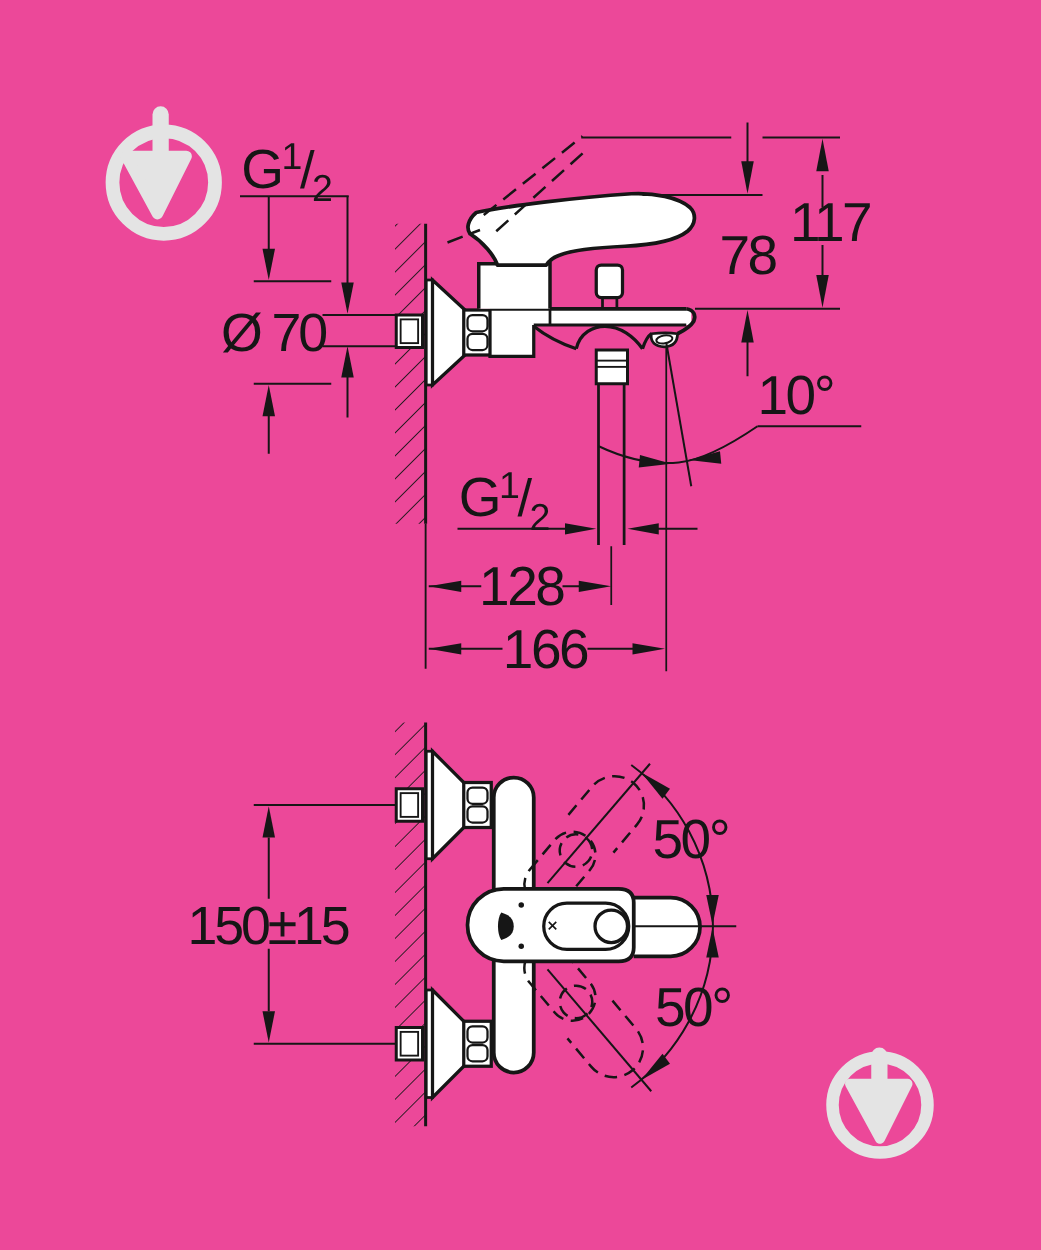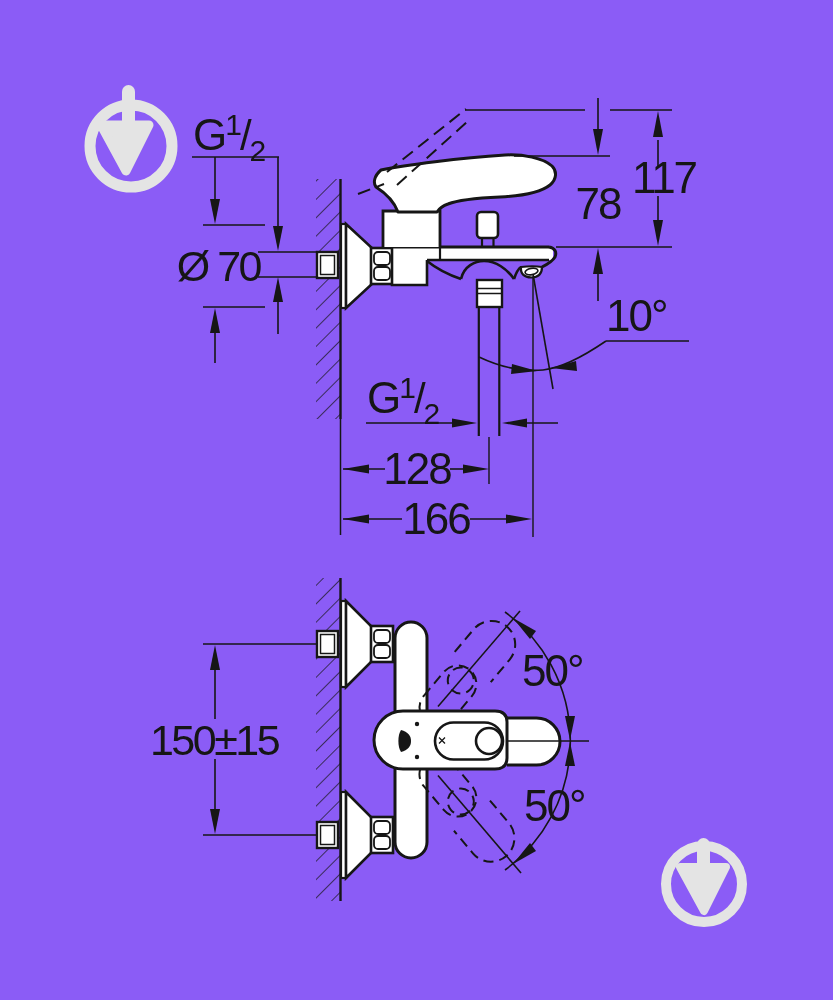--- a/index.html
+++ b/index.html
@@ -1,16 +1,16 @@
 <!DOCTYPE html>
 <html><head>
 <meta charset="utf-8">
 <style>
   html,body{margin:0;padding:0;background:#ffffff;}
-  .page{position:relative;width:833px;height:1000px;background:#8b5cf6;overflow:hidden;}
+  .page{position:relative;width:833px;height:1000px;background:#ec4899;overflow:hidden;}
   svg{display:block;}
   text{font-family:"Liberation Sans","DejaVu Sans",sans-serif;fill:#161616;}
   .dimtxt{font-size:44px;letter-spacing:-2px;}
   .dimtxt-s{font-size:43px;letter-spacing:-2.5px;}
   .ink{stroke:#161616;}
 </style>
 </head>
 <body>
 
 <div class="page">

